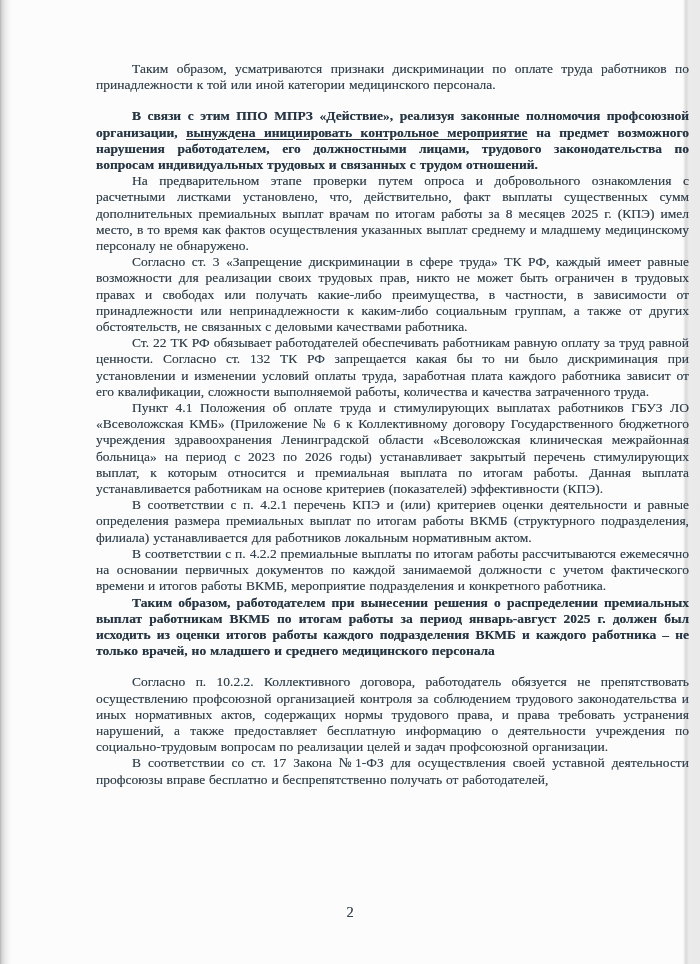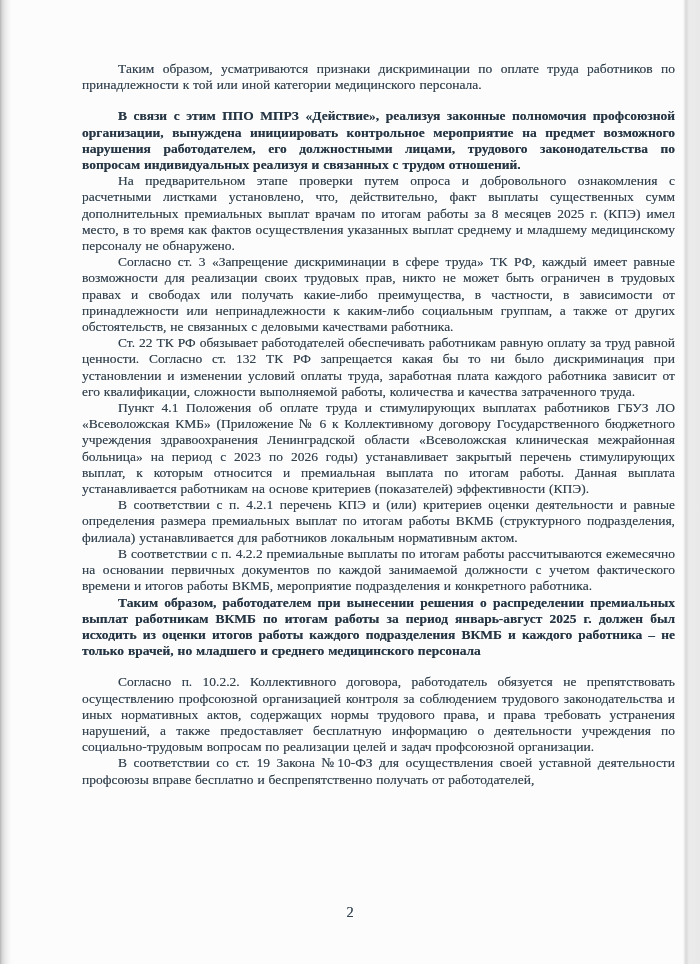--- a/index.html
+++ b/index.html
@@ -24,21 +24,21 @@
     background: linear-gradient(90deg, #b3b3b3 0px, #d6d6d6 2px, #e9e9e9 5px, #f7f7f7 9px, #fcfcfc 12px);
   }
   .edge-right {
     position: absolute;
     left: 683px; top: 0; bottom: 0;
     width: 17px;
     background: linear-gradient(90deg, #fbfbfb 0px, #d9d9d9 3px, #ebebeb 6px, #e9e9e9 17px);
   }
   .doc-content {
     position: absolute;
-    left: 82px;
+    left: 96px;
     top: 61px;
     width: 593px;
     font-size: 13.5px;
     line-height: 16.2px;
     color: #33424f;
     text-align: justify;
     text-shadow: 0 0 0.4px rgba(51, 66, 79, 0.55);
     word-spacing: 0.5px;
   }
   .doc-content p {
@@ -48,20 +48,21 @@
   }
   .doc-content p.gap {
     margin-top: 15px;
   }
   .doc-content span.b {
     font-weight: bold;
     color: #263644;
     text-shadow: 0 0 0.4px rgba(38, 54, 68, 0.6);
   }
   .doc-content span.u {
+    text-decoration: underline;
     text-underline-offset: 2px;
   }
   .page-number {
     position: absolute;
     left: 0;
     top: 904px;
     width: 700px;
     text-align: center;
     font-size: 14.5px;
     color: #33424f;
@@ -70,26 +71,26 @@
 </style>
 </head>
 <body>
 
 <div class="scan-page">
   <div class="edge-left"></div>
   <div class="edge-right"></div>
 
   <div class="doc-content">
       <p><span>Таким образом, усматриваются признаки  дискриминации по оплате труда работников по принадлежности к той или иной категории медицинского персонала.</span></p>
-      <p class="gap"><span class="b">В связи с этим ППО МПРЗ «Действие», реализуя законные полномочия профсоюзной организации, </span><span class="b u">вынуждена инициировать контрольное мероприятие</span><span class="b"> на предмет возможного нарушения работодателем, его должностными лицами, трудового законодательства по вопросам индивидуальных реализуя и связанных с трудом отношений.</span></p>
+      <p class="gap"><span class="b">В связи с этим ППО МПРЗ «Действие», реализуя законные полномочия профсоюзной организации, </span><span class="b u">вынуждена инициировать контрольное мероприятие</span><span class="b"> на предмет возможного нарушения работодателем, его должностными лицами, трудового законодательства по вопросам индивидуальных трудовых и связанных с трудом отношений.</span></p>
       <p><span>На предварительном этапе проверки путем опроса и добровольного ознакомления с расчетными листками установлено, что, действительно, факт выплаты существенных сумм дополнительных премиальных выплат врачам по итогам работы за 8 месяцев 2025 г. (КПЭ) имел место, в то время как фактов осуществления указанных выплат среднему и младшему медицинскому персоналу не обнаружено.</span></p>
       <p><span>Согласно ст. 3 «Запрещение дискриминации в сфере труда» ТК РФ, каждый имеет равные возможности для реализации своих трудовых прав, никто не может быть ограничен в трудовых правах и свободах или получать какие-либо преимущества, в частности, в зависимости от принадлежности или непринадлежности к каким-либо социальным группам, а также от других обстоятельств, не связанных с деловыми качествами работника.</span></p>
       <p><span>Ст. 22 ТК РФ обязывает работодателей обеспечивать работникам равную оплату за труд равной ценности. Согласно ст. 132 ТК РФ запрещается какая бы то ни было дискриминация при установлении и изменении условий оплаты труда, заработная плата каждого работника зависит от его квалификации, сложности выполняемой работы, количества и качества затраченного труда.</span></p>
       <p><span>Пункт 4.1 Положения об оплате труда и стимулирующих выплатах работников ГБУЗ ЛО «Всеволожская КМБ» (Приложение № 6 к Коллективному договору Государственного бюджетного учреждения здравоохранения Ленинградской области «Всеволожская клиническая межрайонная больница» на период с 2023 по 2026 годы) устанавливает закрытый перечень стимулирующих выплат, к которым относится и премиальная выплата по итогам работы. Данная выплата устанавливается работникам на основе критериев (показателей) эффективности (КПЭ).</span></p>
       <p><span>В соответствии с п. 4.2.1 перечень КПЭ и (или) критериев оценки деятельности и равные определения размера премиальных выплат по итогам работы ВКМБ (структурного подразделения, филиала) устанавливается для работников локальным нормативным актом.</span></p>
       <p><span>В соответствии с п. 4.2.2 премиальные выплаты по итогам работы рассчитываются ежемесячно на основании первичных документов по каждой занимаемой должности с учетом фактического времени и итогов работы ВКМБ, мероприятие подразделения и конкретного работника.</span></p>
       <p><span class="b">Таким образом, работодателем при вынесении решения о распределении премиальных выплат работникам ВКМБ по итогам работы за период январь-август 2025 г. должен был исходить из оценки итогов работы каждого подразделения ВКМБ и каждого работника – не только врачей, но младшего и среднего медицинского персонала</span></p>
       <p class="gap"><span>Согласно п. 10.2.2. Коллективного договора, работодатель обязуется не препятствовать осуществлению профсоюзной организацией контроля за соблюдением трудового законодательства и иных нормативных актов, содержащих нормы трудового права, и права требовать устранения нарушений, а также предоставляет бесплатную информацию о деятельности учреждения по социально-трудовым вопросам по реализации целей и задач профсоюзной организации.</span></p>
-      <p><span>В соответствии со ст. 19 Закона №10-ФЗ для осуществления своей уставной деятельности профсоюзы вправе бесплатно и беспрепятственно получать от работодателей,</span></p>
+      <p><span>В соответствии со ст. 17 Закона №1-ФЗ для осуществления своей уставной деятельности профсоюзы вправе бесплатно и беспрепятственно получать от работодателей,</span></p>
     </div>
 
   <div class="page-number">2</div>
 </div>
 
 </body></html>

